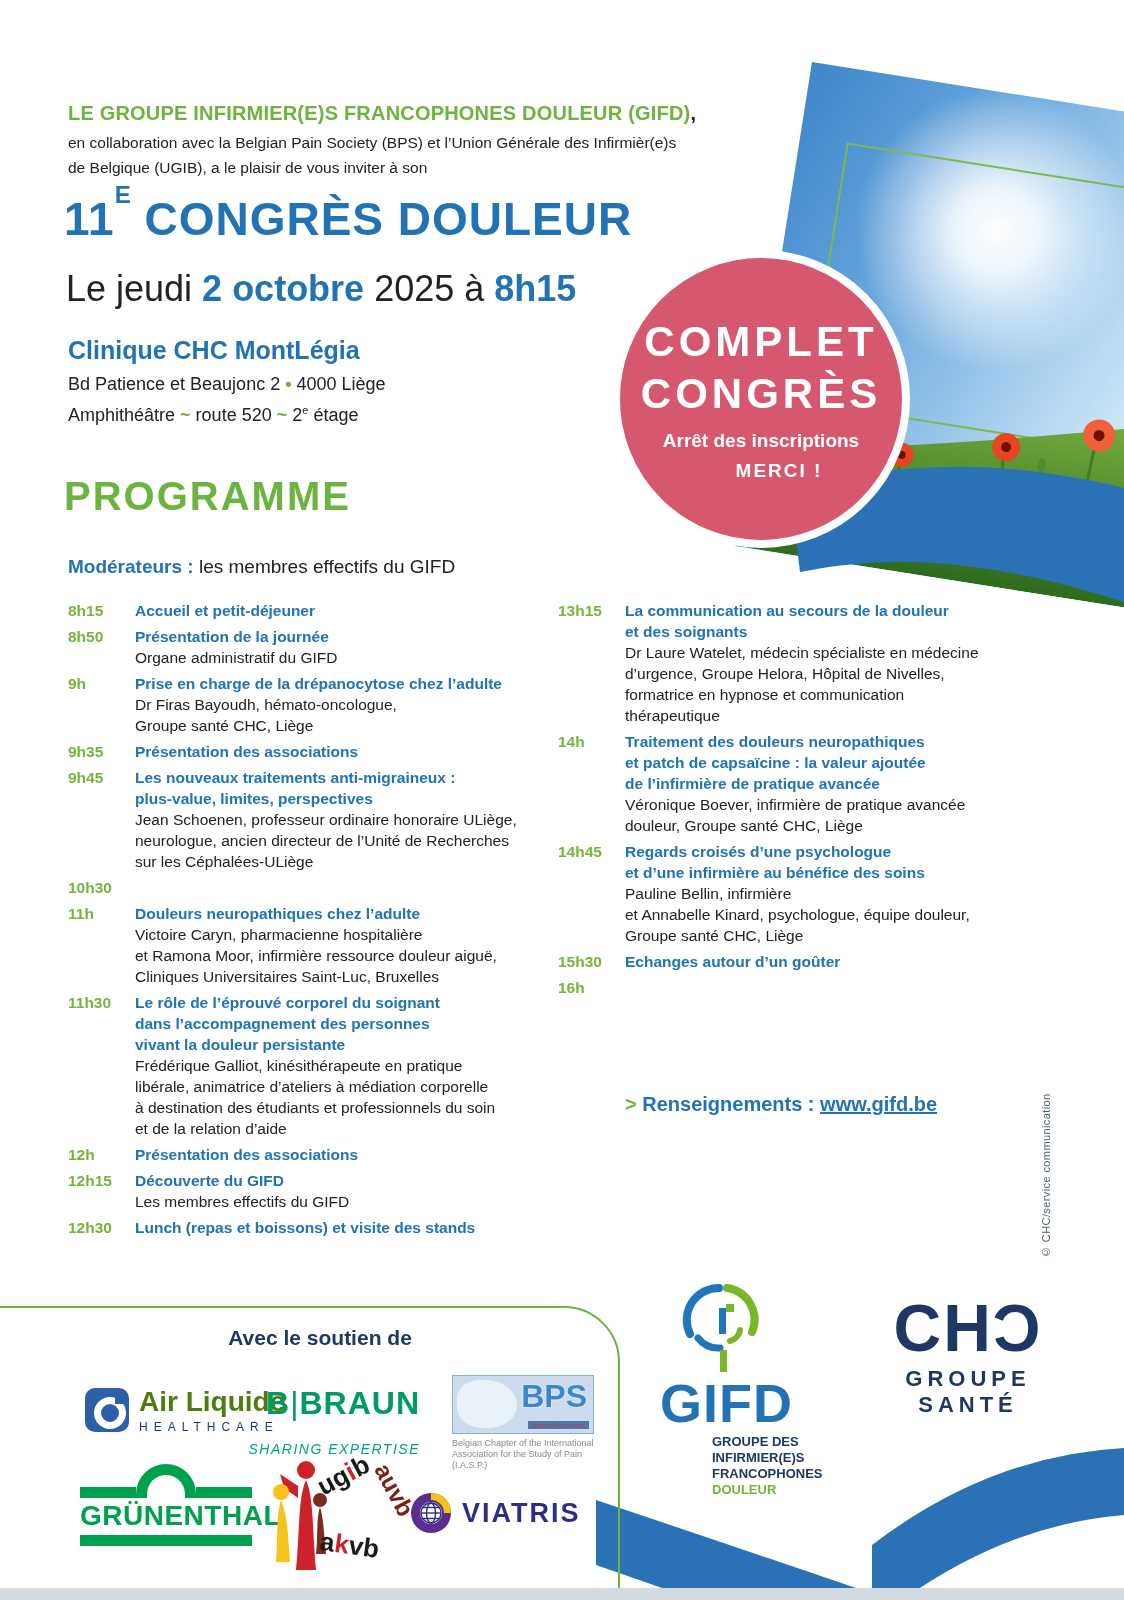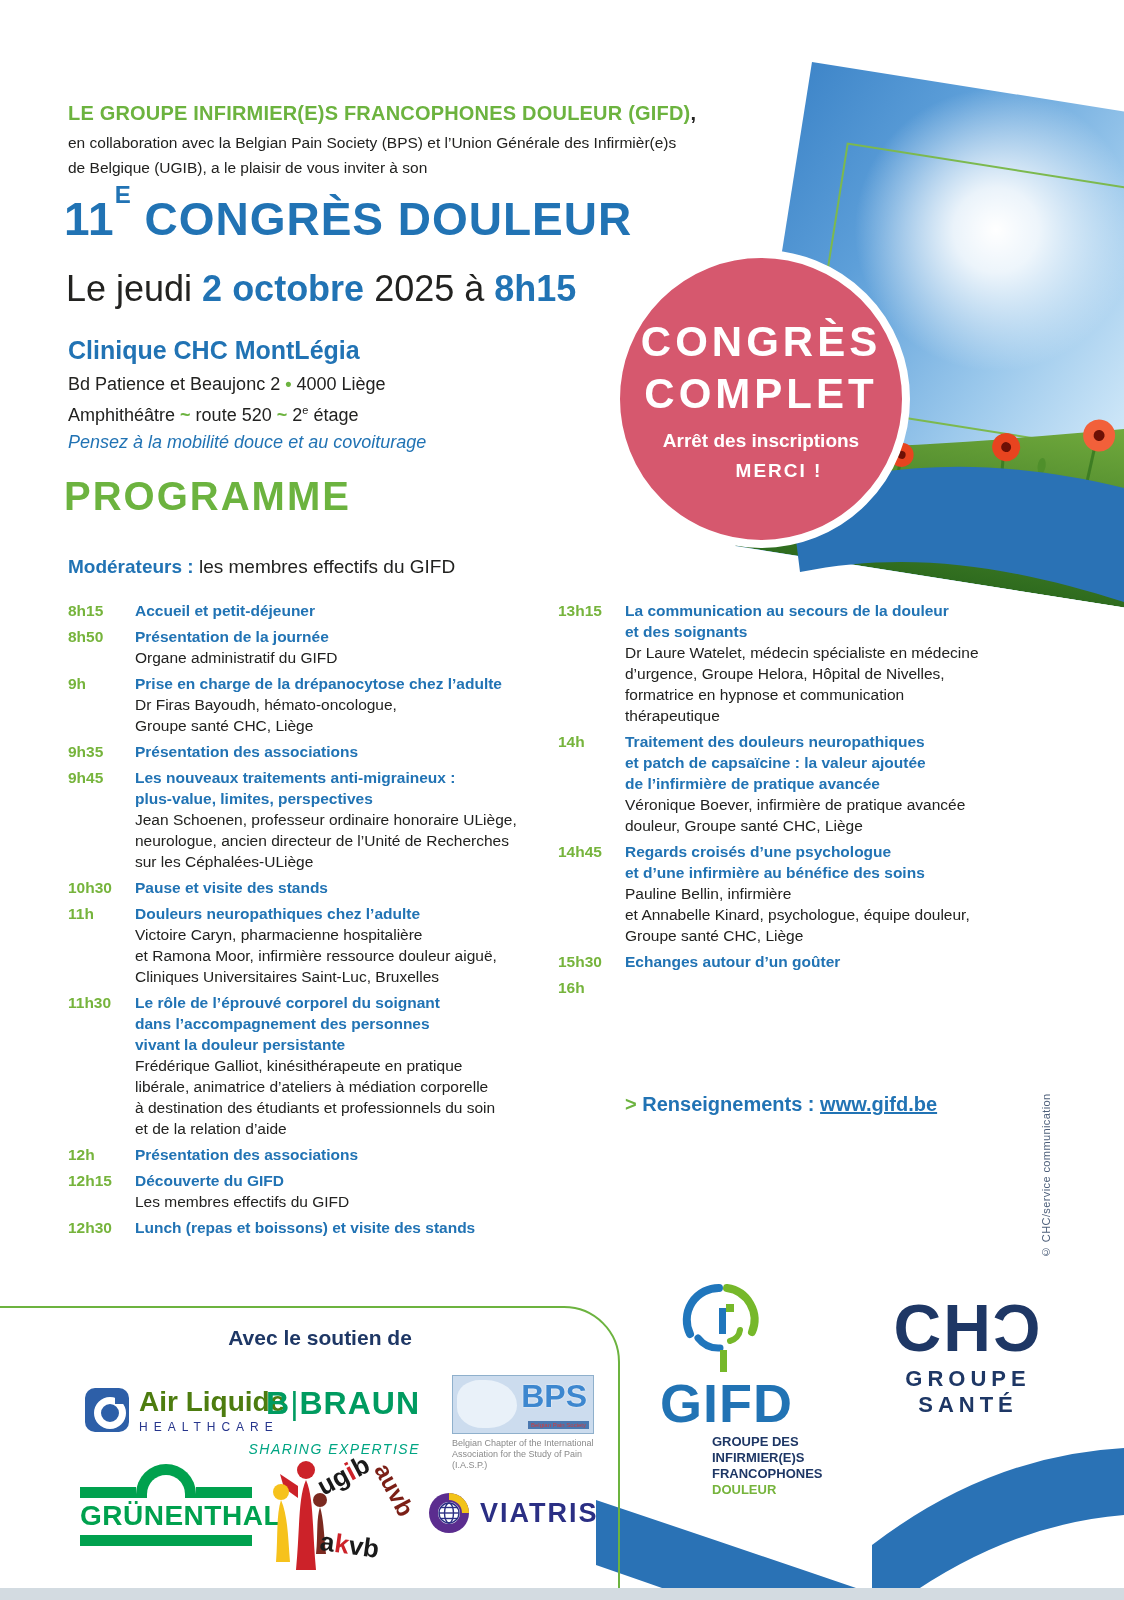--- a/index.html
+++ b/index.html
@@ -105,21 +105,21 @@
   .gr-name{font-size:28px;font-weight:700;color:#00a14e;letter-spacing:.5px;margin-top:2px;}
   .gr-bar{height:11px;background:#00a14e;margin-top:3px;}
   
   .ug{left:268px;top:1448px;width:140px;height:130px;}
   .ug-word{position:absolute;font-weight:700;}
   .ug-w1{left:48px;top:12px;font-size:26px;color:#1a1a1a;transform:rotate(-28deg);}
   .ug-w2{left:98px;top:28px;font-size:24px;color:#7b1f16;transform:rotate(62deg);}
   .ug-w3{left:52px;top:82px;font-size:26px;color:#1a1a1a;transform:rotate(8deg);}
   .ug .red{color:#cc2229;}
   
-  .vi{left:428px;top:1492px;display:flex;align-items:center;}
+  .vi{left:410px;top:1492px;display:flex;align-items:center;}
   .vi-name{font-size:27px;font-weight:700;color:#2b2f84;letter-spacing:2px;margin-left:10px;}
   
   .gifd{left:660px;top:1282px;width:200px;z-index:3;}
   .gifd-name{font-size:54px;font-weight:700;color:#2173b4;letter-spacing:1px;margin-top:-6px;}
   .gifd-cap{margin-left:52px;font-size:13px;font-weight:700;color:#1e3765;line-height:16px;}
   .gifd-cap .grn{color:#76b43c;}
   
   .chc{left:868px;top:1296px;width:200px;text-align:center;z-index:3;}
   .chc-name{font-size:66px;font-weight:700;color:#1e3765;letter-spacing:2px;line-height:64px;}
   .chc-sub{font-size:22px;font-weight:700;color:#1e3765;letter-spacing:5px;margin-top:6px;}
@@ -173,39 +173,38 @@
       <ellipse cx="375" cy="60" rx="5" ry="9" fill="#4f8f2b"></ellipse>
     </g>
   </svg>
 </div>
 
 <svg class="abs band-svg" width="1124" height="650">
   <path d="M 790 492 C 900 458 1010 460 1124 488 L 1124 602 C 1010 566 910 550 800 572 Z" fill="#2a72b5"></path>
 </svg>
 
 <div class="abs badge">
+  <div class="b1">COMPLET</div>
   <div class="b1">CONGRÈS</div>
-  <div class="b1">COMPLET</div>
   <div class="b3">Arrêt des inscriptions</div>
   <div class="b4">MERCI !</div>
 </div>
 
 <div class="abs org-line"><span>LE GROUPE INFIRMIER(E)S FRANCOPHONES DOULEUR (GIFD)</span><span class="comma">,</span></div>
 <div class="abs collab">en collaboration avec la Belgian Pain Society (BPS) et l’Union Générale des Infirmièr(e)s
 de Belgique (UGIB), a le plaisir de vous inviter à son</div>
 
 <div class="abs main-title"><span>11</span><sup>E</sup><span> CONGRÈS DOULEUR</span></div>
 
 <div class="abs date-line"><span>Le jeudi </span><span class="hl">2 octobre</span><span> 2025 à </span><span class="hl">8h15</span></div>
 
 <div class="abs venue">
   <div class="vname">Clinique CHC MontLégia</div>
   <div class="vline"><span>Bd Patience et Beaujonc 2</span> <span class="gsep">•</span> <span>4000 Liège</span></div>
   <div class="vline"><span>Amphithéâtre</span> <span class="gsep">~</span> <span>route 520</span> <span class="gsep">~</span> <span>2</span><sup>e</sup> <span>étage</span></div>
-  <div class="vmob">Pensez à la mobilité douce et au covoiturage</div>
 </div>
 
 <div class="abs prog-head">PROGRAMME</div>
 
 <div class="abs mods"><span class="mlabel">Modérateurs :</span><span> les membres effectifs du GIFD</span></div>
 
 <div class="abs col col-left">
   <div class="session">
       <div class="time">8h15</div>
       <div class="sbody">
@@ -240,24 +239,20 @@
       <div class="sbody">
         <div class="stitle">Les nouveaux traitements anti-migraineux :
 plus-value, limites, perspectives</div>
         <div class="sdet">Jean Schoenen, professeur ordinaire honoraire ULiège,
 neurologue, ancien directeur de l’Unité de Recherches
 sur les Céphalées-ULiège</div>
       </div>
     </div>
   <div class="session">
       <div class="time">10h30</div>
-      <div class="sbody">
-        <div class="stitle">Pause et visite des stands</div>
-        <div class="sdet"></div>
-      </div>
     </div>
   <div class="session">
       <div class="time">11h</div>
       <div class="sbody">
         <div class="stitle">Douleurs neuropathiques chez l’adulte</div>
         <div class="sdet">Victoire Caryn, pharmacienne hospitalière
 et Ramona Moor, infirmière ressource douleur aiguë,
 Cliniques Universitaires Saint-Luc, Bruxelles</div>
       </div>
     </div>

